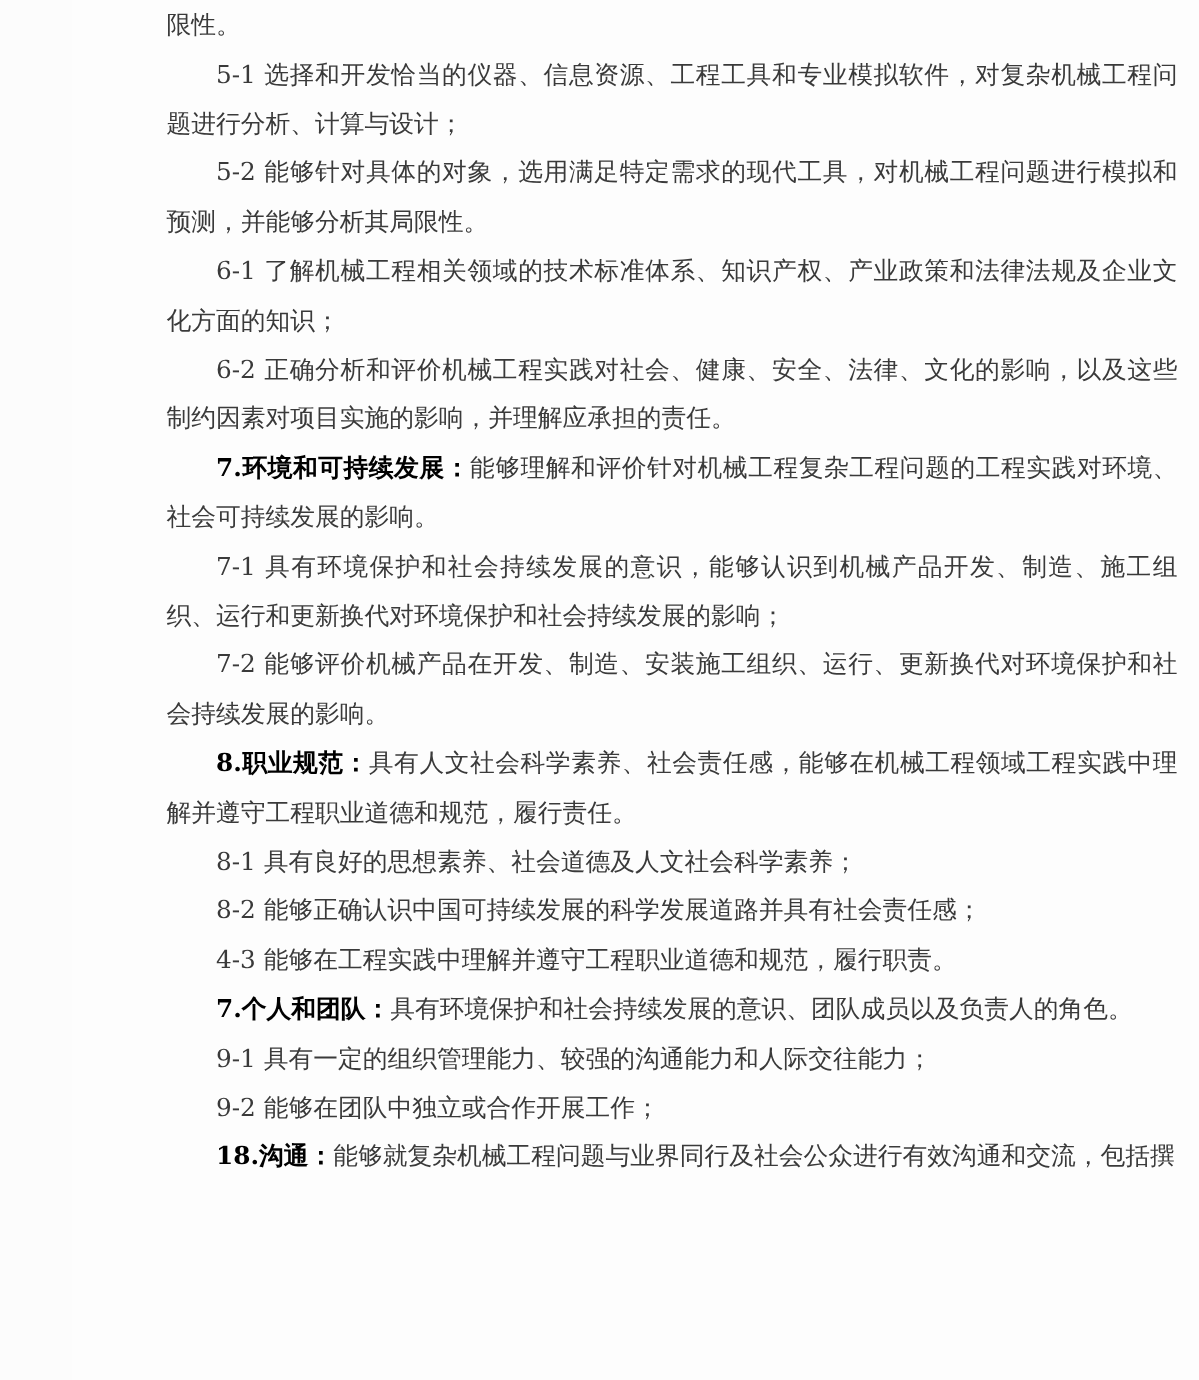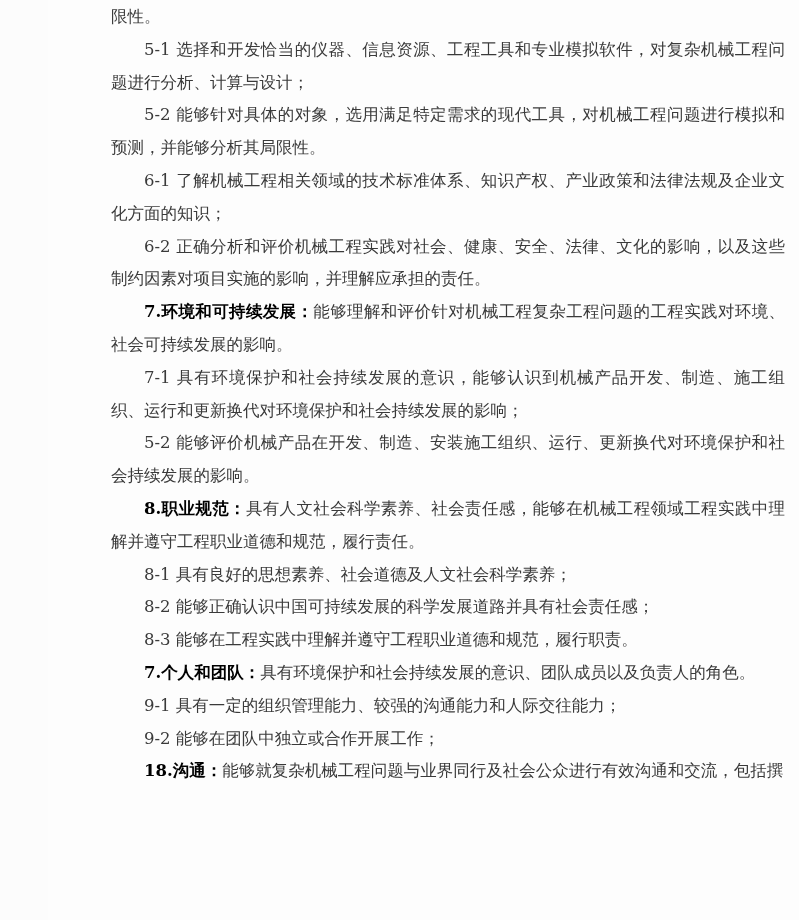--- a/index.html
+++ b/index.html
@@ -47,23 +47,23 @@
 
 <div class="page">
   <div class="doc-body">
       <p class="para"><span>限性。</span></p>
       <p class="para indent"><span>5-1 选择和开发恰当的仪器、信息资源、工程工具和专业模拟软件，对复杂机械工程问题进行分析、计算与设计；</span></p>
       <p class="para indent"><span>5-2 能够针对具体的对象，选用满足特定需求的现代工具，对机械工程问题进行模拟和预测，并能够分析其局限性。</span></p>
       <p class="para indent"><span>6-1 了解机械工程相关领域的技术标准体系、知识产权、产业政策和法律法规及企业文化方面的知识；</span></p>
       <p class="para indent"><span>6-2 正确分析和评价机械工程实践对社会、健康、安全、法律、文化的影响，以及这些制约因素对项目实施的影响，并理解应承担的责任。</span></p>
       <p class="para indent"><span class="lead">7.环境和可持续发展：</span><span>能够理解和评价针对机械工程复杂工程问题的工程实践对环境、社会可持续发展的影响。</span></p>
       <p class="para indent"><span>7-1 具有环境保护和社会持续发展的意识，能够认识到机械产品开发、制造、施工组织、运行和更新换代对环境保护和社会持续发展的影响；</span></p>
-      <p class="para indent"><span>5-2 能够评价机械产品在开发、制造、安装施工组织、运行、更新换代对环境保护和社会持续发展的影响。</span></p>
+      <p class="para indent"><span>7-2 能够评价机械产品在开发、制造、安装施工组织、运行、更新换代对环境保护和社会持续发展的影响。</span></p>
       <p class="para indent"><span class="lead">8.职业规范：</span><span>具有人文社会科学素养、社会责任感，能够在机械工程领域工程实践中理解并遵守工程职业道德和规范，履行责任。</span></p>
       <p class="para indent"><span>8-1 具有良好的思想素养、社会道德及人文社会科学素养；</span></p>
       <p class="para indent"><span>8-2 能够正确认识中国可持续发展的科学发展道路并具有社会责任感；</span></p>
-      <p class="para indent"><span>8-3 能够在工程实践中理解并遵守工程职业道德和规范，履行职责。</span></p>
+      <p class="para indent"><span>4-3 能够在工程实践中理解并遵守工程职业道德和规范，履行职责。</span></p>
       <p class="para indent"><span class="lead">7.个人和团队：</span><span>具有环境保护和社会持续发展的意识、团队成员以及负责人的角色。</span></p>
       <p class="para indent"><span>9-1 具有一定的组织管理能力、较强的沟通能力和人际交往能力；</span></p>
       <p class="para indent"><span>9-2 能够在团队中独立或合作开展工作；</span></p>
       <p class="para indent"><span class="lead">18.沟通：</span><span>能够就复杂机械工程问题与业界同行及社会公众进行有效沟通和交流，包括撰</span></p>
     </div>
 </div>
 
 </body></html>

